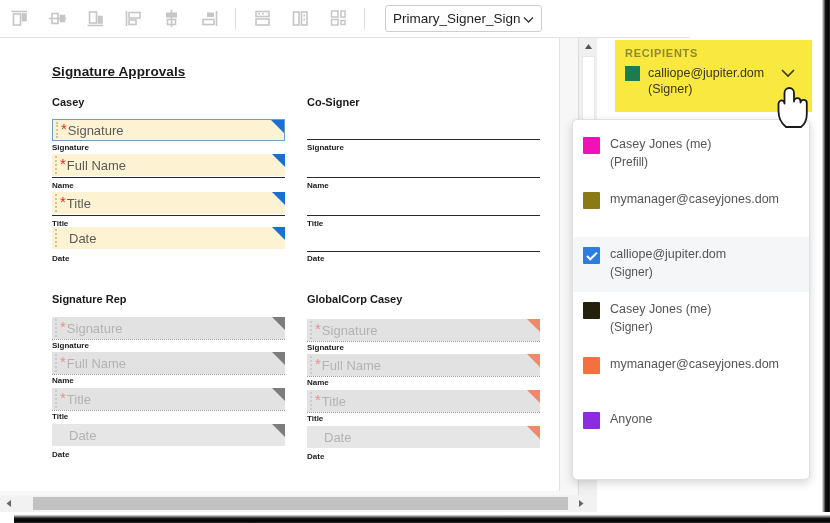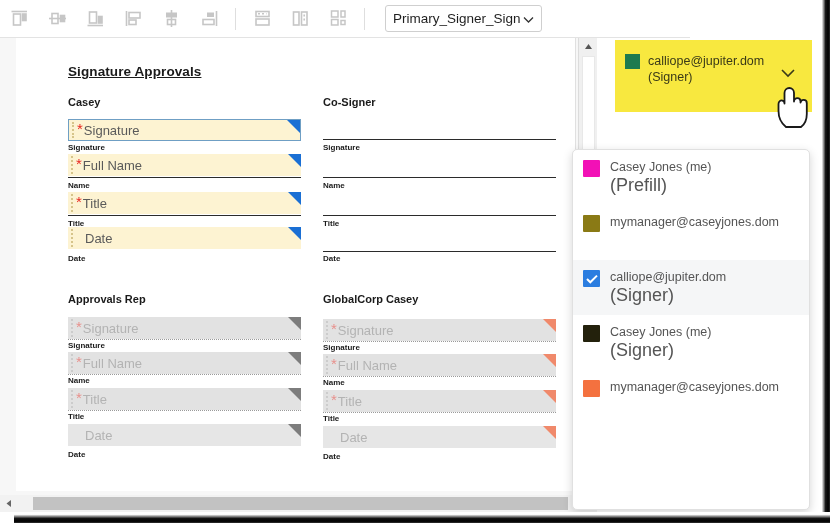--- a/index.html
+++ b/index.html
@@ -73,21 +73,21 @@
   }
   .tb-select-caret { flex: 0 0 auto; margin-left: 3px; }
 
   
   .doc-outer {
     position: absolute; left: 0; top: 38px; width: 597px; height: 470px;
     background: #f7f7f7;
     overflow: hidden;
   }
   .doc-page {
-    position: absolute; left: 16px; top: 0; width: 560px; height: 453px;
+    position: absolute; left: 0; top: 0; width: 560px; height: 453px;
     background: #ffffff;
     border-right: 1px solid #e0e0e0;
   }
   .doc-inner { position: absolute; left: 0; top: 0; width: 560px; height: 453px; }
 
   .doc-title {
     position: absolute; left: 52px; top: 26px;
     font-size: 13.5px; font-weight: bold; color: #1a1a1a;
     text-decoration: underline; letter-spacing: .1px;
   }
@@ -218,37 +218,37 @@
     position: absolute; right: 16px; top: 24px;
   }
 
   
   .dropdown {
     position: absolute; left: -26px; top: 81px; width: 238px; height: 361px;
     background: #ffffff;
     border: 1px solid #e0e0e0;
     border-radius: 5px;
     box-shadow: 0 3px 10px rgba(0,0,0,.17);
-    margin-top: 30px;
+    padding-top: 7px;
   }
   .dd-item {
     display: flex; align-items: flex-start;
     height: 55px; padding: 9px 0 0 10px;
   }
   .dd-item.sel { background: #f5f6f7; }
   .dd-swatch {
     width: 17px; height: 17px; flex: 0 0 auto; margin-top: 1px; border-radius: 1px;
   }
   .dd-swatch.checked {
     background: #2b7de0;
     display: flex; align-items: center; justify-content: center;
   }
   .dd-texts { margin-left: 10px; }
   .dd-name { font-size: 12.5px; color: #555555; line-height: 17px; white-space: nowrap; }
-  .dd-role { font-size: 18px; color: #555555; line-height: 18px; white-space: nowrap; }
+  .dd-role { font-size: 12px; color: #555555; line-height: 18px; white-space: nowrap; }
 
   
   .cursor-hand {
     position: absolute; left: 773px; top: 83px; width: 40px; height: 46px;
     pointer-events: none; z-index: 40;
   }
 </style>
 </head>
 <body>
 
@@ -405,21 +405,21 @@
 
         <div class="underline-solid" style="left:307px; top:139px; width:233px;"></div>
         <div class="fld-caption" style="left:307px; top:143px;">Name</div>
 
         <div class="underline-solid" style="left:307px; top:177px; width:233px;"></div>
         <div class="fld-caption" style="left:307px; top:181px;">Title</div>
 
         <div class="underline-solid" style="left:307px; top:213px; width:233px;"></div>
         <div class="fld-caption" style="left:307px; top:216px;">Date</div>
 
-        <div class="sec-label" style="left:52px; top:255px;">Approvals Rep</div>
+        <div class="sec-label" style="left:52px; top:255px;">Signature Rep</div>
 
         <div class="fld gray" style="left:52px; top:279px; width:233px;">
           <span class="leftrule"></span>
           <span class="star pale">*</span>
           <span class="ftext pale">Signature</span>
           <span class="corner"></span>
         </div>
         <div class="underline-dotted" style="left:52px; top:301px; width:233px;"></div>
         <div class="fld-caption" style="left:52px; top:303px;">Signature</div>
 
@@ -513,20 +513,21 @@
     <div class="hscroll-right">
       <svg width="7" height="9" viewBox="0 0 7 9">
           <path d="M5.5 4.5 L1 1 L1 8 Z" fill="#666"></path>
         </svg>
     </div>
   </div>
 
   <div class="rpanel">
 
     <div class="recip-band">
+      <div class="recip-title">RECIPIENTS</div>
       <div class="recip-row">
         <div class="recip-swatch"></div>
         <div class="recip-texts">
           <div class="recip-email">calliope@jupiter.dom</div>
           <div class="recip-role">(Signer)</div>
         </div>
       </div>
       <div class="recip-caret">
         <svg width="16" height="10" viewBox="0 0 16 10">
             <path d="M2 2 L8 8 L14 2" fill="none" stroke="#3a3a18" stroke-width="1.6"></path>
@@ -570,20 +571,27 @@
         </div>
       </div>
 
       <div class="dd-item">
         <div class="dd-swatch" style="background:#f4713f;"></div>
         <div class="dd-texts">
           <div class="dd-name">mymanager@caseyjones.dom</div>
         </div>
       </div>
 
+      <div class="dd-item">
+        <div class="dd-swatch" style="background:#8c2be0;"></div>
+        <div class="dd-texts">
+          <div class="dd-name">Anyone</div>
+          <div class="dd-role"></div>
+        </div>
+      </div>
     </div>
 
   </div>
 
   <div class="cursor-hand">
     <svg width="40" height="46" viewBox="0 0 40 46">
       <path d="M13 44 C8 40 5.5 34 5.5 28 L5.5 21 C5.5 18.5 7.5 17 9.5 17.6 C10.8 18 11.5 19.2 11.5 20.5 L11.5 10 C11.5 7 13.8 5 16.3 5 C18.8 5 21 7 21 10 L21 18.5 C21 16.5 22.5 15.2 24.3 15.2 C26.1 15.2 27.5 16.5 27.5 18.5 L27.5 19.5 C27.8 17.9 29.1 16.9 30.6 16.9 C32.4 16.9 33.8 18.2 33.8 20.2 L33.8 31 C33.8 37 31.5 41.5 28 44 Z" fill="#ffffff" stroke="#1a1a1a" stroke-width="1.8" stroke-linejoin="round"></path>
     </svg>
   </div>
 

